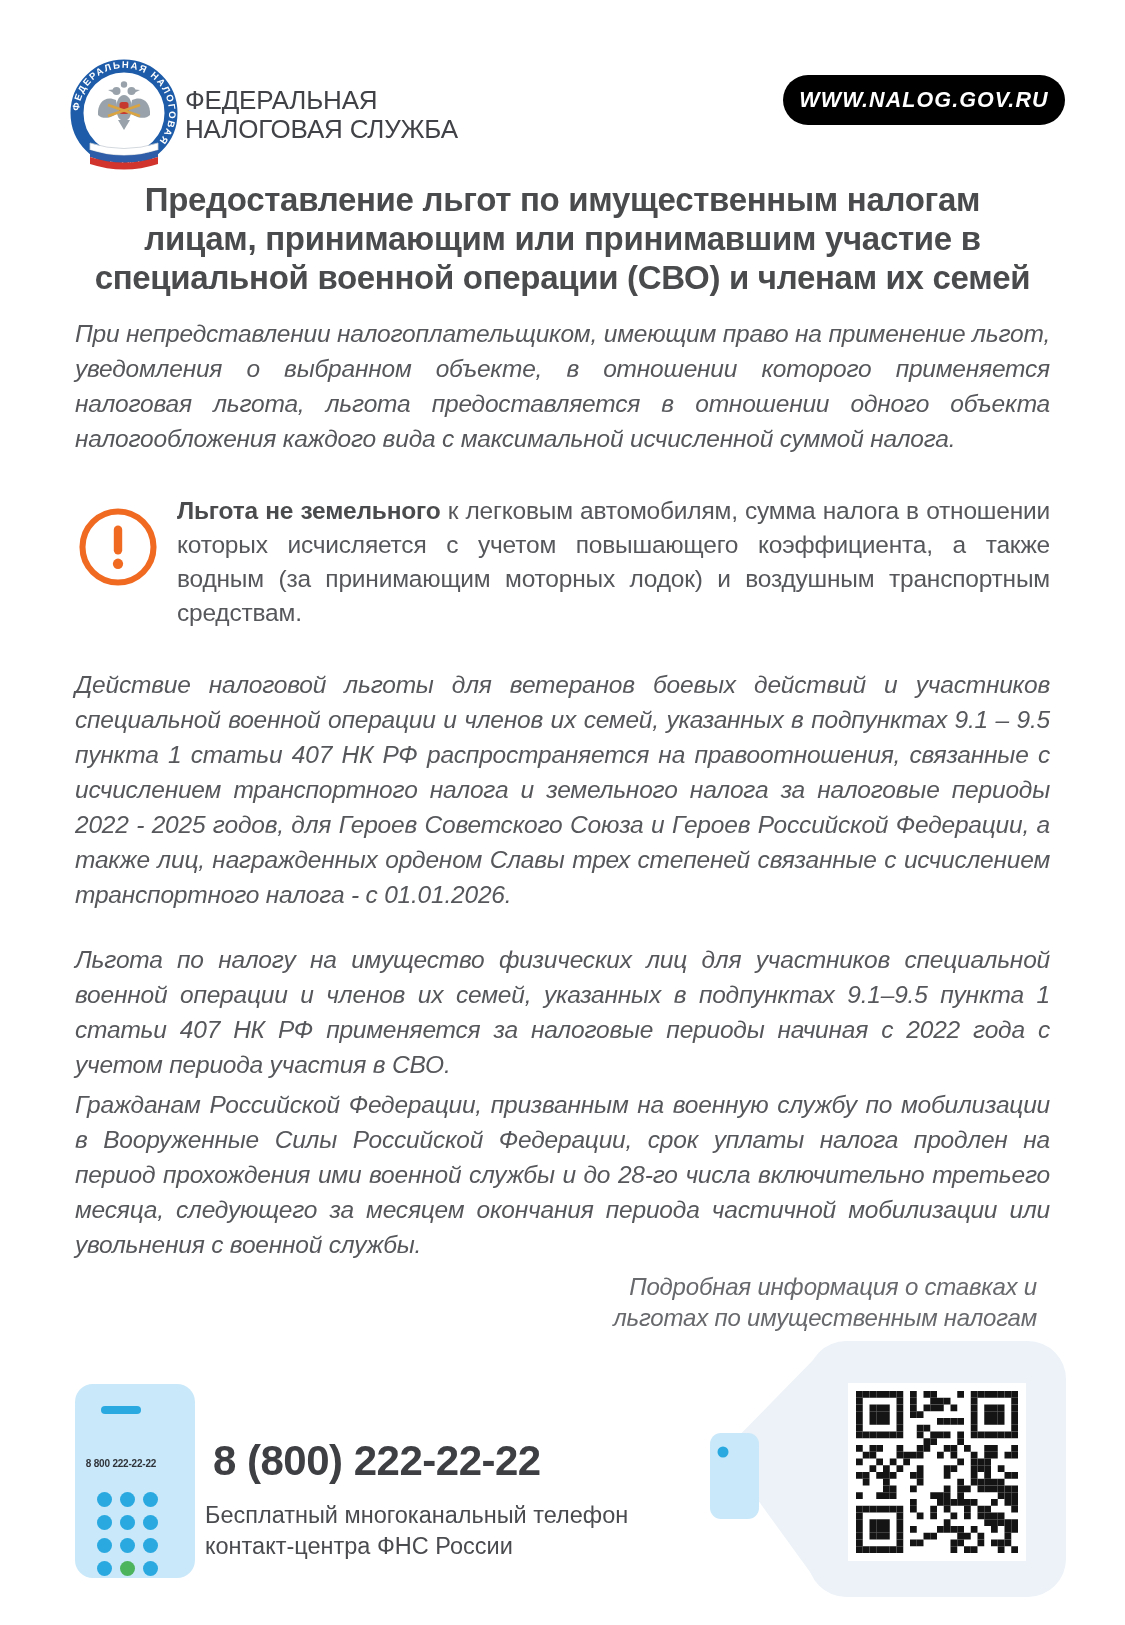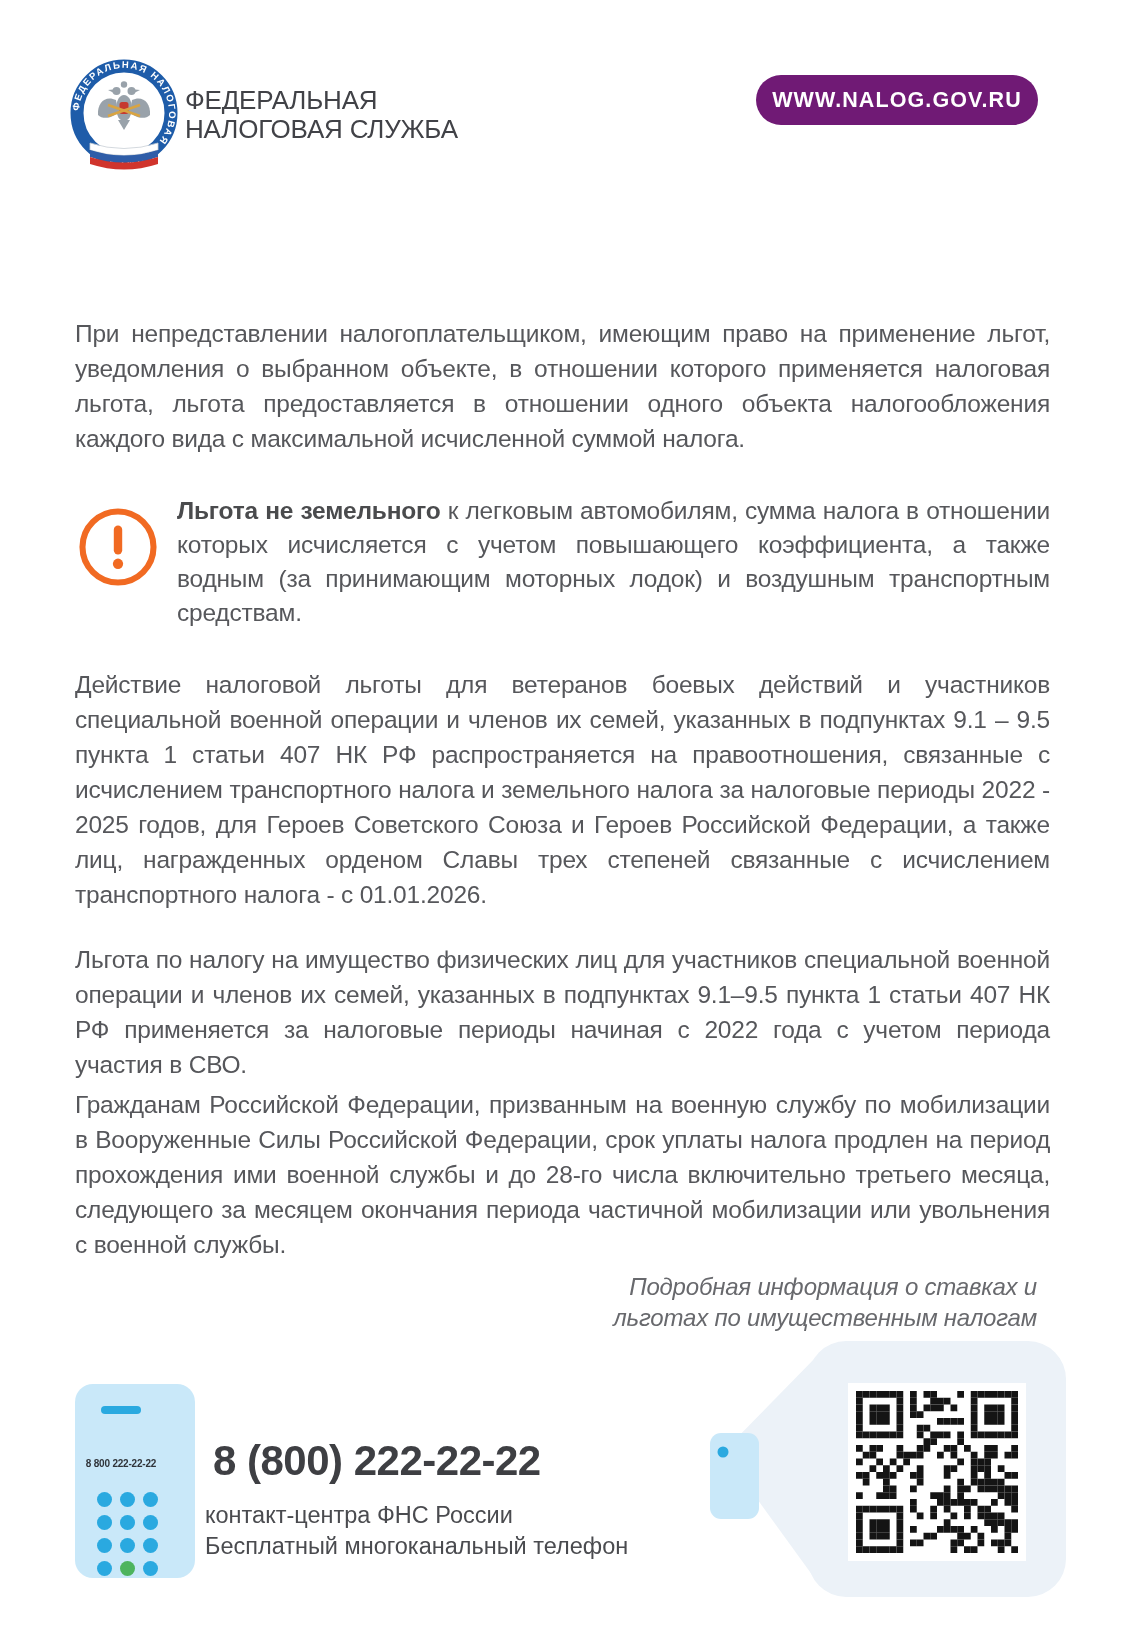--- a/index.html
+++ b/index.html
@@ -3,31 +3,31 @@
 <meta charset="utf-8">
 <style>
   html,body{margin:0;padding:0;}
   body{width:1125px;height:1625px;background:#ffffff;font-family:"Liberation Sans",sans-serif;}
   .page{position:relative;width:1125px;height:1625px;background:#fff;overflow:hidden;}
 
   
   .logo-wrap{position:absolute;left:68px;top:58px;width:112px;height:120px;}
   .org-name{position:absolute;left:185px;top:86px;font-weight:normal;font-size:26px;line-height:29px;
             color:#414247;letter-spacing:-0.2px;}
-  .site-badge{position:absolute;right:87px;top:75px;width:282px;height:50px;border-radius:26px;
-              background:#701a75;color:#fff;display:flex;align-items:center;justify-content:center;
-              font-size:21.5px;font-weight:bold;letter-spacing:1.1px;}
+  .site-badge{position:absolute;right:60px;top:75px;width:282px;height:50px;border-radius:26px;
+              background:#000000;color:#fff;display:flex;align-items:center;justify-content:center;
+              font-size:21.5px;font-weight:bold;letter-spacing:1.1px;font-style:italic;}
 
   
   .doc-title{position:absolute;left:75px;top:180px;width:975px;text-align:center;font-weight:bold;
              font-size:33px;line-height:39px;color:#4A4B4D;letter-spacing:-0.3px;}
 
   
   .para{position:absolute;left:75px;width:975px;font-size:24.5px;line-height:35px;color:#56575B;
-        text-align:justify;letter-spacing:-0.2px;}
+        text-align:justify;letter-spacing:-0.2px;font-style:italic;}
   .p1{top:316px;}
   .p2{top:667px;}
   .p3{top:942px;}
   .p4{top:1087px;}
 
   .warning{position:absolute;left:75px;top:494px;width:975px;display:flex;align-items:flex-start;}
   .warn-icon{flex:0 0 86px;width:86px;height:92px;margin-top:6px;}
   .warn-text{flex:1;margin-left:16px;font-size:24.5px;line-height:34px;color:#56575B;
              text-align:justify;letter-spacing:-0.2px;}
   .warn-text b{color:#4A4B4D;}
@@ -87,20 +87,25 @@
         <path d="M22,99 Q56,110 90,99 L90,106 Q56,117 22,106 Z" fill="#D0342C"></path>
       </g>
     </svg>
   </div>
   <div class="org-name">
     <div>ФЕДЕРАЛЬНАЯ</div>
     <div>НАЛОГОВАЯ СЛУЖБА</div>
   </div>
   <div class="site-badge">WWW.NALOG.GOV.RU</div>
 
+  <div class="doc-title">
+    <div>Предоставление льгот по имущественным налогам</div>
+    <div>лицам, принимающим или принимавшим участие в</div>
+    <div>специальной военной операции (СВО) и членам их семей</div>
+  </div>
 
   <div class="para p1">При непредставлении налогоплательщиком, имеющим право на применение льгот, уведомления о выбранном объекте, в отношении которого применяется налоговая льгота, льгота предоставляется в отношении одного объекта налогообложения каждого вида с максимальной исчисленной суммой налога.</div>
 
   <div class="warning">
     <svg class="warn-icon" viewBox="0 0 92 96">
       <circle cx="46" cy="49" r="38" fill="none" stroke="#F16A22" stroke-width="6.5"></circle>
       <rect x="41.5" y="26" width="9" height="31" rx="4.5" fill="#F16A22"></rect>
       <circle cx="46" cy="67" r="5.5" fill="#F16A22"></circle>
     </svg>
     <div class="warn-text"><b>Льгота не земельного</b><span> к легковым автомобилям, сумма налога в отношении которых исчисляется с учетом повышающего коэффициента, а также водным (за принимающим моторных лодок) и воздушным транспортным средствам.</span></div>
@@ -128,22 +133,22 @@
       <span></span>
         <span></span>
         <span></span>
       <span></span>
         <span></span>
         <span></span>
     </div>
   </div>
   <div class="phone-number">8 (800) 222-22-22</div>
   <div class="phone-sub">
+    <div>Бесплатный многоканальный телефон</div>
     <div>контакт-центра ФНС России</div>
-    <div>Бесплатный многоканальный телефон</div>
   </div>
 
   <svg class="qr-area" viewBox="0 0 380 272">
     <polygon points="33,119 128,22 128,250" fill="#ECF2F8"></polygon>
     <rect x="118" y="8" width="258" height="256" rx="38" fill="#ECF2F8"></rect>
     <rect x="20" y="100" width="49" height="86" rx="11" fill="#C9E8F9"></rect>
     <circle cx="33" cy="119" r="5.5" fill="#2AA9E0"></circle>
     <rect x="158" y="50" width="178" height="178" fill="#ffffff"></rect>
     <g id="qr-modules" fill="#141414">
         <rect x="166.00" y="58.00" width="6.75" height="6.75"></rect>

